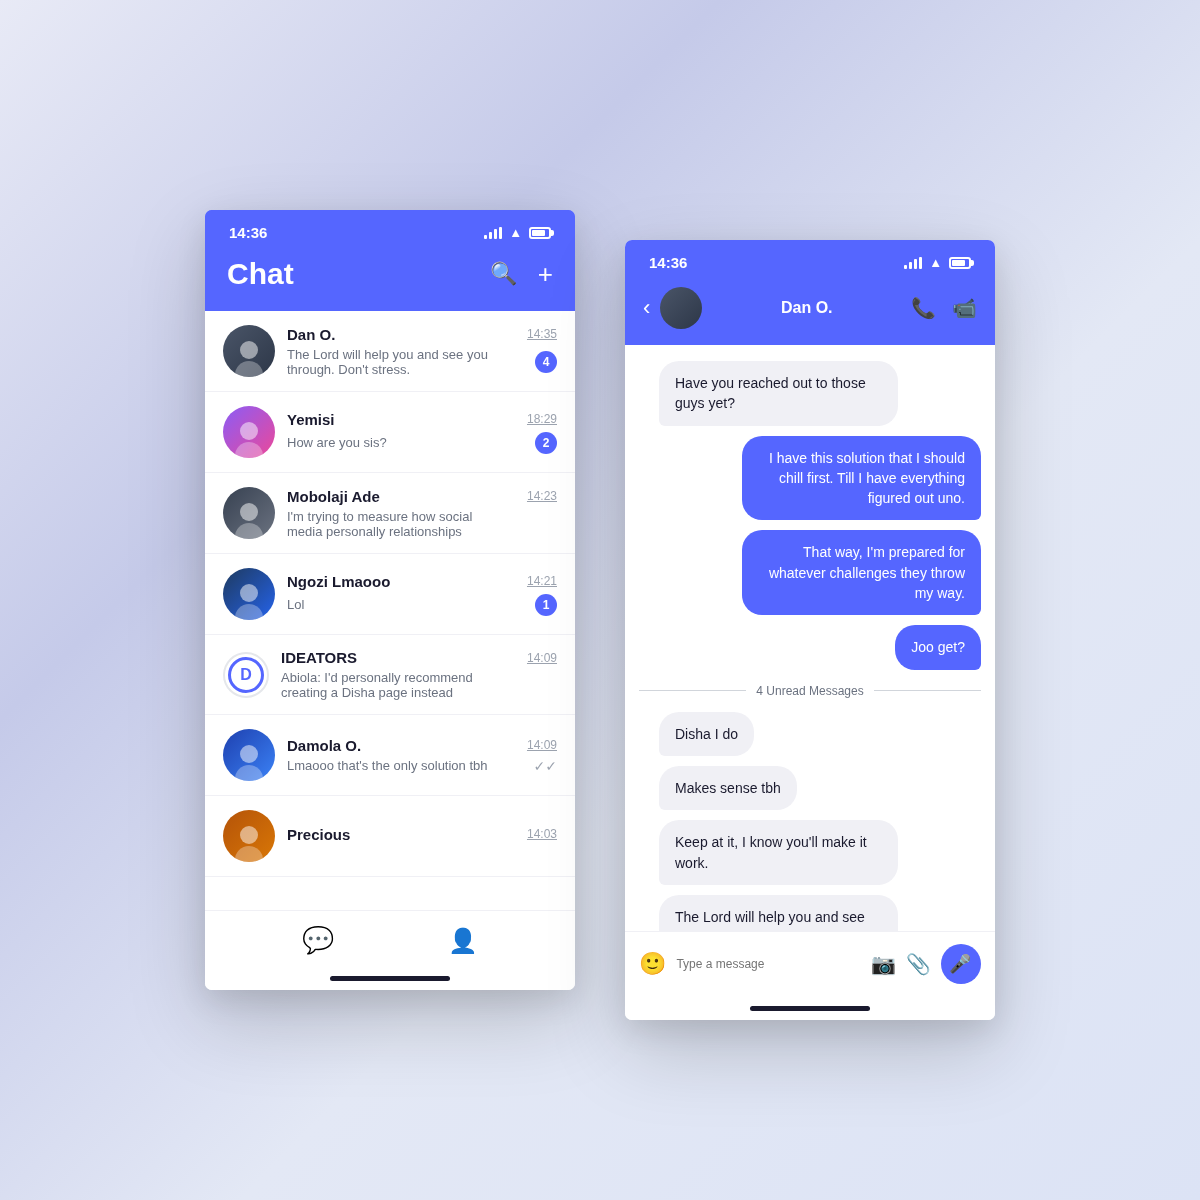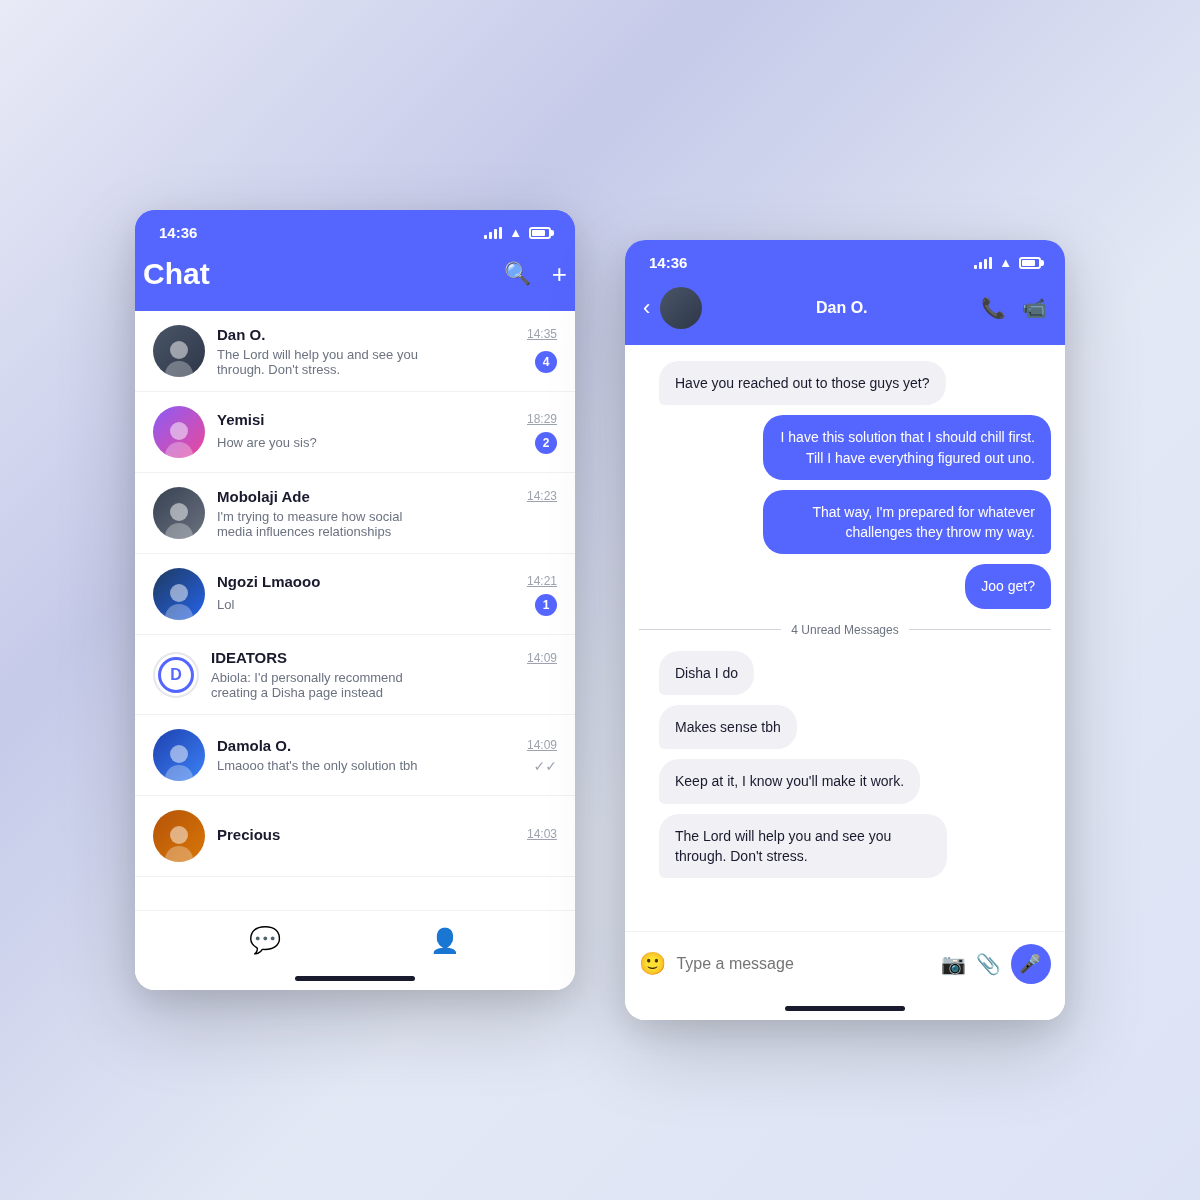--- a/index.html
+++ b/index.html
@@ -15,24 +15,24 @@
     }
 
     .phones-container {
       display: flex;
       gap: 50px;
       align-items: center;
     }
 
     
     .phone {
-      width: 440px;
+      width: 370px;
       height: 780px;
       background: white;
-      border-radius: 20px;
+      border-radius: 7px;
       overflow: hidden;
       box-shadow: 0 30px 80px rgba(0,0,0,0.18), 0 10px 30px rgba(0,0,0,0.1);
       display: flex;
       flex-direction: column;
       position: relative;
     }
 
     
     .status-bar {
       display: flex;
@@ -101,21 +101,21 @@
       padding: 0;
     }
     .phone-1-header .status-bar {
       background: #5566ff;
     }
     .chat-title-bar {
       background: #5566ff;
       display: flex;
       justify-content: space-between;
       align-items: center;
-      padding: 8px 8px 20px;
+      padding: 8px 22px 20px;
       gap: 27px;
     }
     .chat-title {
       font-size: 30px;
       font-weight: 700;
       color: white;
     }
     .header-icons {
       display: flex;
       gap: 20px;
@@ -382,21 +382,21 @@
     }
     .emoji-btn {
       font-size: 22px;
       cursor: pointer;
       color: #6b7280;
     }
     .msg-input {
       flex: 1;
       border: none;
       background: transparent;
-      font-size: 16px;
+      font-size: 12px;
       color: #c2410c;
       outline: none;
     }
     .input-actions {
       display: flex;
       align-items: center;
       gap: 10px;
     }
     .input-action-icon {
       font-size: 20px;
@@ -517,21 +517,21 @@
             <div class="person-head" style="background:rgba(255,255,255,0.5);"></div>
             <div class="person-body" style="background:rgba(255,255,255,0.3);"></div>
           </div>
         </div>
         <div class="chat-info">
           <div class="chat-name-row">
             <span class="chat-name">Mobolaji Ade</span>
             <span class="chat-time">14:23</span>
           </div>
           <div class="chat-preview-row">
-            <span class="chat-preview multiline">I'm trying to measure how social media influences relationships</span>
+            <span class="chat-preview multiline">I'm trying to measure how social media personally relationships</span>
           </div>
         </div>
       </div>
 
       <div class="chat-item">
         <div class="avatar av-ngozi">
           <div class="person-silhouette">
             <div class="person-head" style="background:rgba(255,255,255,0.5);"></div>
             <div class="person-body" style="background:rgba(255,255,255,0.3);"></div>
           </div>

